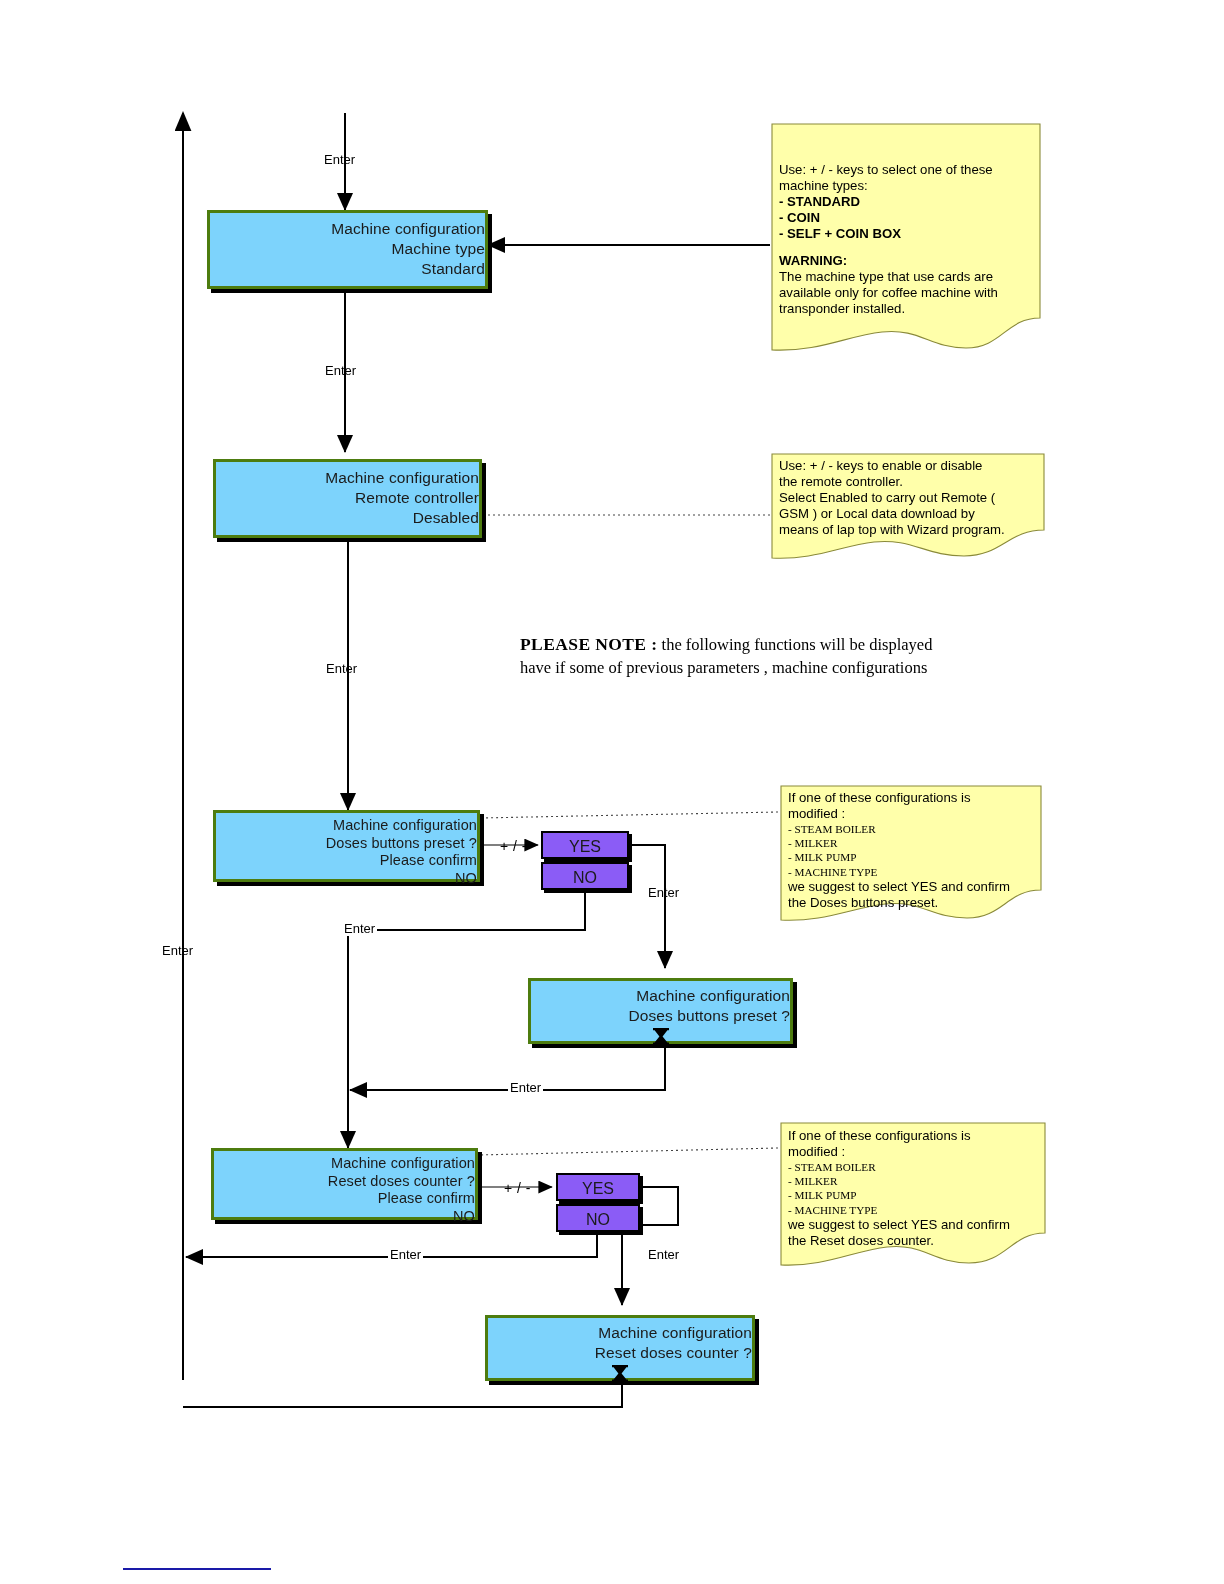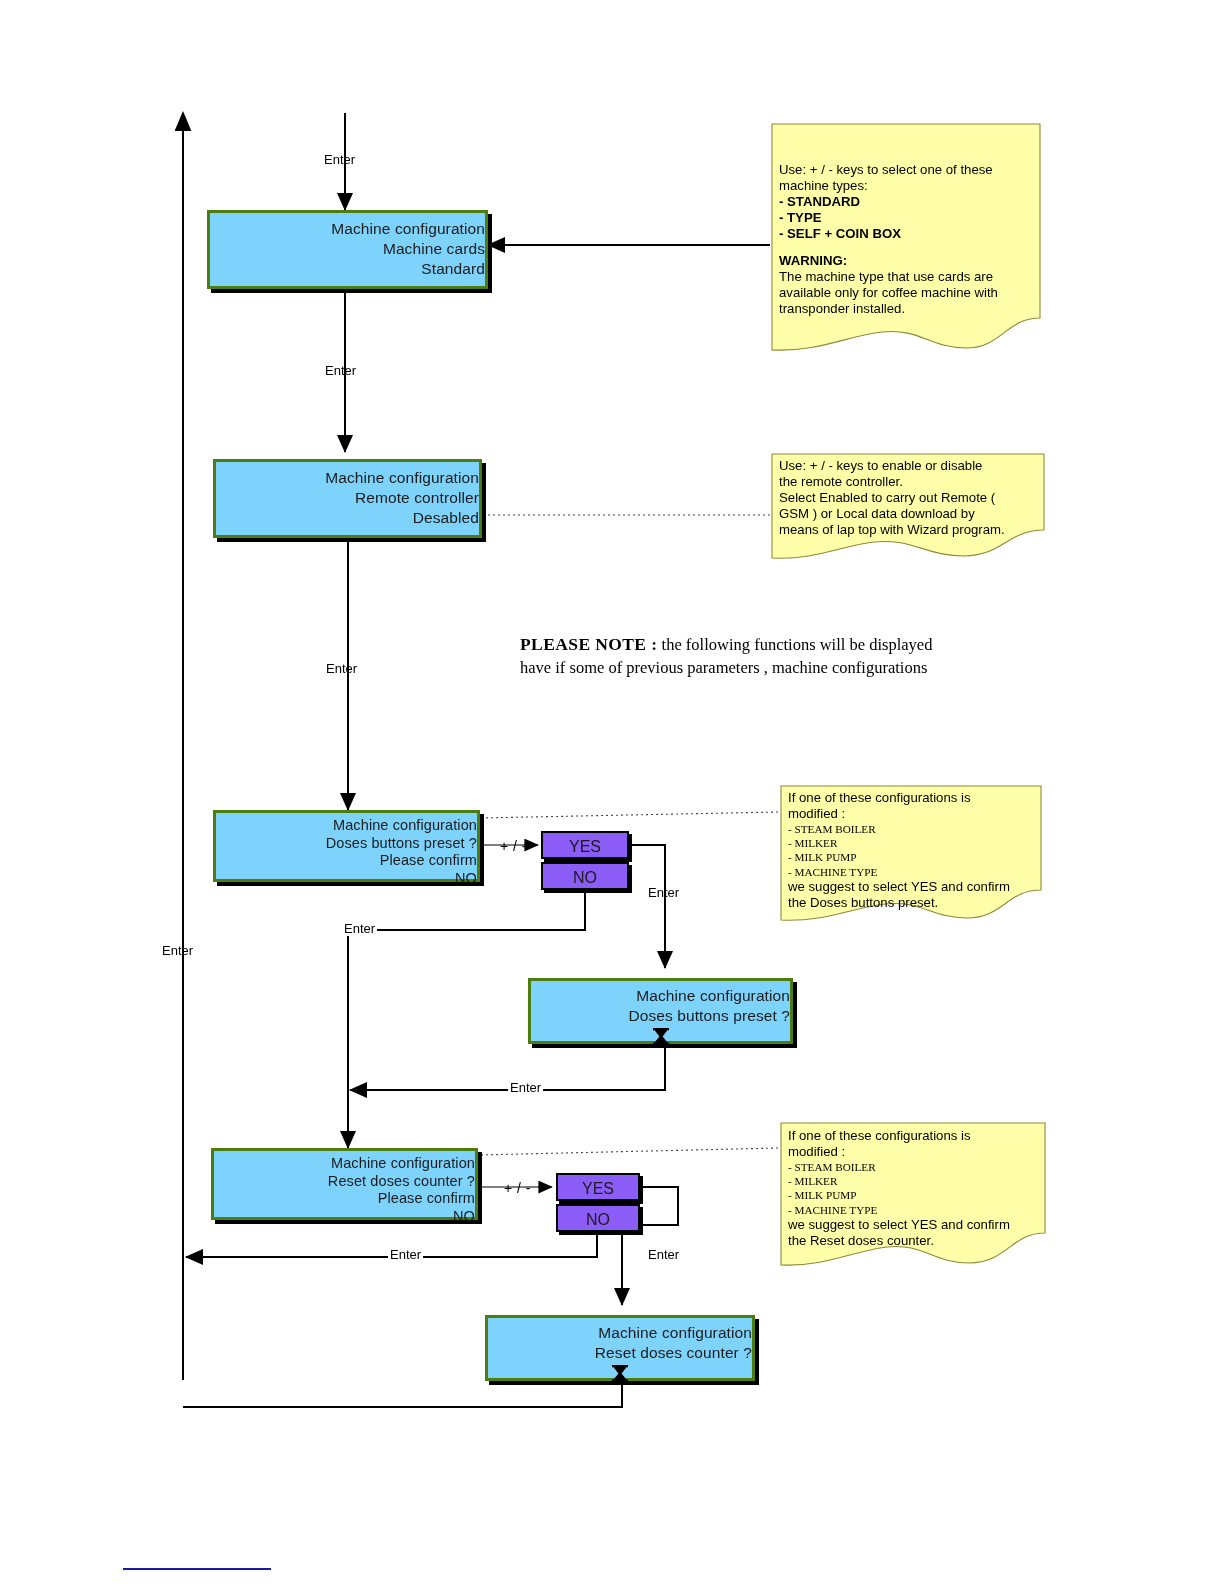--- a/index.html
+++ b/index.html
@@ -134,21 +134,21 @@
       <path d="M778,812 L480,818" stroke-width="1.1" stroke-dasharray="2,3" stroke="#444444"></path>
 
       <path d="M770,515 L482,515" stroke-width="1.1" stroke-dasharray="2,3" stroke="#444444"></path>
 
       <path d="M778,1148 L478,1155" stroke-width="1.1" stroke-dasharray="2,3" stroke="#444444"></path>
     </g>
   </svg>
 
   <div class="lcd" style="left:207px; top:210px; width:281px; height:79px;">
     <span class="ln">Machine configuration</span>
-    <span class="ln">Machine cards</span>
+    <span class="ln">Machine type</span>
     <span class="ln">Standard</span>
   </div>
 
   <div class="lcd" style="left:213px; top:459px; width:269px; height:79px;">
     <span class="ln">Machine configuration</span>
     <span class="ln">Remote controller</span>
     <span class="ln">Desabled</span>
   </div>
 
   <div class="lcd" style="left:213px; top:810px; width:267px; height:72px; font-size:14.5px; line-height:1.22; padding-top:4px;">
@@ -190,21 +190,21 @@
   <div class="optbox" style="left:556px; top:1204px; width:84px; height:28px;">NO</div>
 
   <div class="note" style="left:770px; top:122px; width:272px; height:232px;">
     <svg class="shape" width="272" height="232" viewBox="0 0 272 232" xmlns="http://www.w3.org/2000/svg">
       <path d="M2,2 H270 V196 C236,196 232,226 196,226 C160,226 150,206 112,210 C76,214 50,230 2,228 Z" fill="#ffffaa" stroke="#8a8a3a" stroke-width="1.1"></path>
     </svg>
     <div class="txt" style="top:40px;">
       <div>Use: + / - keys  to  select one of these</div>
       <div>machine types:</div>
       <div class="b">- STANDARD</div>
-      <div class="b">- TYPE</div>
+      <div class="b">- COIN</div>
       <div class="b">- SELF + COIN BOX</div>
       <div class="gap"></div>
       <div class="b">WARNING:</div>
       <div>The machine type that use cards are</div>
       <div>available only for coffee machine with</div>
       <div>transponder installed.</div>
     </div>
   </div>
 
   <div class="note" style="left:770px; top:452px; width:276px; height:110px;">

